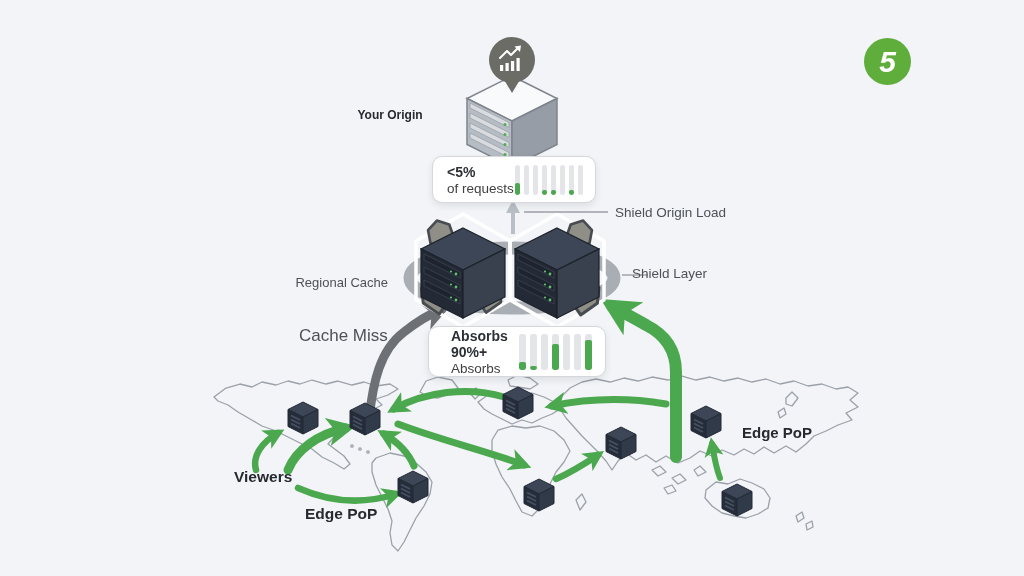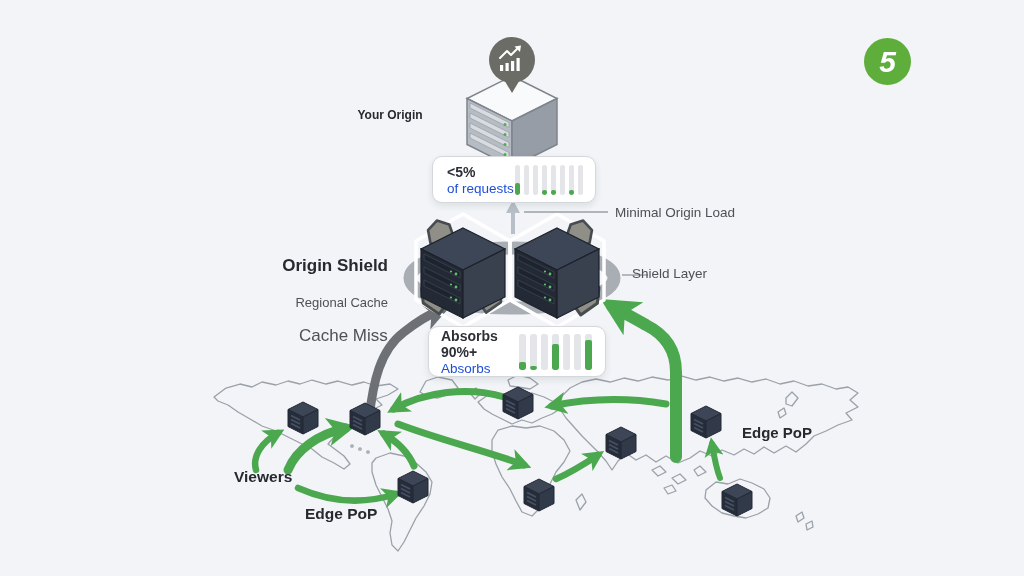--- a/index.html
+++ b/index.html
@@ -23,23 +23,23 @@
   .cache-miss{left:299px;top:326px;font-size:17px;}
   .minimal-load{left:615px;top:205px;font-size:13.5px;}
   .shield-layer{left:632px;top:266px;font-size:13.5px;}
   .viewers{left:234px;top:468px;font-size:15.5px;font-weight:700;color:var(--text-primary);}
   .edge-pop-left{left:305px;top:505px;font-size:15.5px;font-weight:600;color:var(--text-primary);}
   .edge-pop-right{left:742px;top:424px;font-size:15px;font-weight:600;color:var(--text-primary);}
   .card{position:absolute;background:#fff;border:1.5px solid var(--card-border);
         border-radius:10px;box-shadow:0 3px 7px rgba(40,45,60,.10);
         display:flex;align-items:center;justify-content:space-between;}
   .card .txt .t1{font-weight:700;font-size:14px;color:#2C2F35;}
-  .card .txt .t2{font-weight:400;font-size:13.5px;color:#1d4ed8;margin-top:1px;}
+  .card .txt .t2{font-weight:400;font-size:13.5px;color:#404040;margin-top:1px;}
   .card-origin{left:432px;top:156px;width:164px;height:47px;padding:0 12px 0 14px;}
-  .card-shield{left:428px;top:326px;width:178px;height:51px;padding:0 13px 0 12px;}
+  .card-shield{left:428px;top:326px;width:178px;height:51px;padding:0 13px 0 22px;}
   .bars{display:flex;align-items:flex-end;gap:4px;}
   .bars .bar{position:relative;background:var(--bar-track);border-radius:2.5px;overflow:hidden;}
   .card-origin .bar{width:5px;height:30px;}
   .card-shield .bar{width:7px;height:36px;}
   .bars .fill{position:absolute;left:0;bottom:0;width:100%;background:var(--green);border-radius:2px;}
   .logo{position:absolute;left:864px;top:38px;display:flex;align-items:center;gap:9px;}
   .logo-circle{width:47px;height:47px;border-radius:50%;background:var(--logo-green);
                display:flex;align-items:center;justify-content:center;
                color:#fff;font-size:30px;font-weight:800;font-style:italic;}
   .logo-text{display:flex;flex-direction:column;line-height:1;color:#17181A;}
@@ -202,26 +202,25 @@
 
   <g stroke="#9BA0A7" stroke-width="1.4">
     <line x1="524" y1="212" x2="608" y2="212"></line>
     <line x1="622" y1="275" x2="648" y2="275"></line>
   </g>
 </svg>
 
 <div class="label lbl-bold your-origin">Your Origin</div>
 
 <div class="label origin-shield-block">
-  <div class="t1">Origin Shield</div>
   <div class="t2">Regional Cache</div>
 </div>
 
 <div class="label lbl-sec cache-miss">Cache Miss</div>
-<div class="label lbl-sec minimal-load">Minimal Origin Load</div>
+<div class="label lbl-sec minimal-load">Shield Origin Load</div>
 <div class="label lbl-sec shield-layer">Shield Layer</div>
 <div class="label viewers">Viewers</div>
 <div class="label edge-pop-left">Edge PoP</div>
 <div class="label edge-pop-right">Edge PoP</div>
 
 <div class="card card-origin">
   <div class="txt">
     <div class="t1">&lt;5%</div>
     <div class="t2">of requests</div>
   </div>

